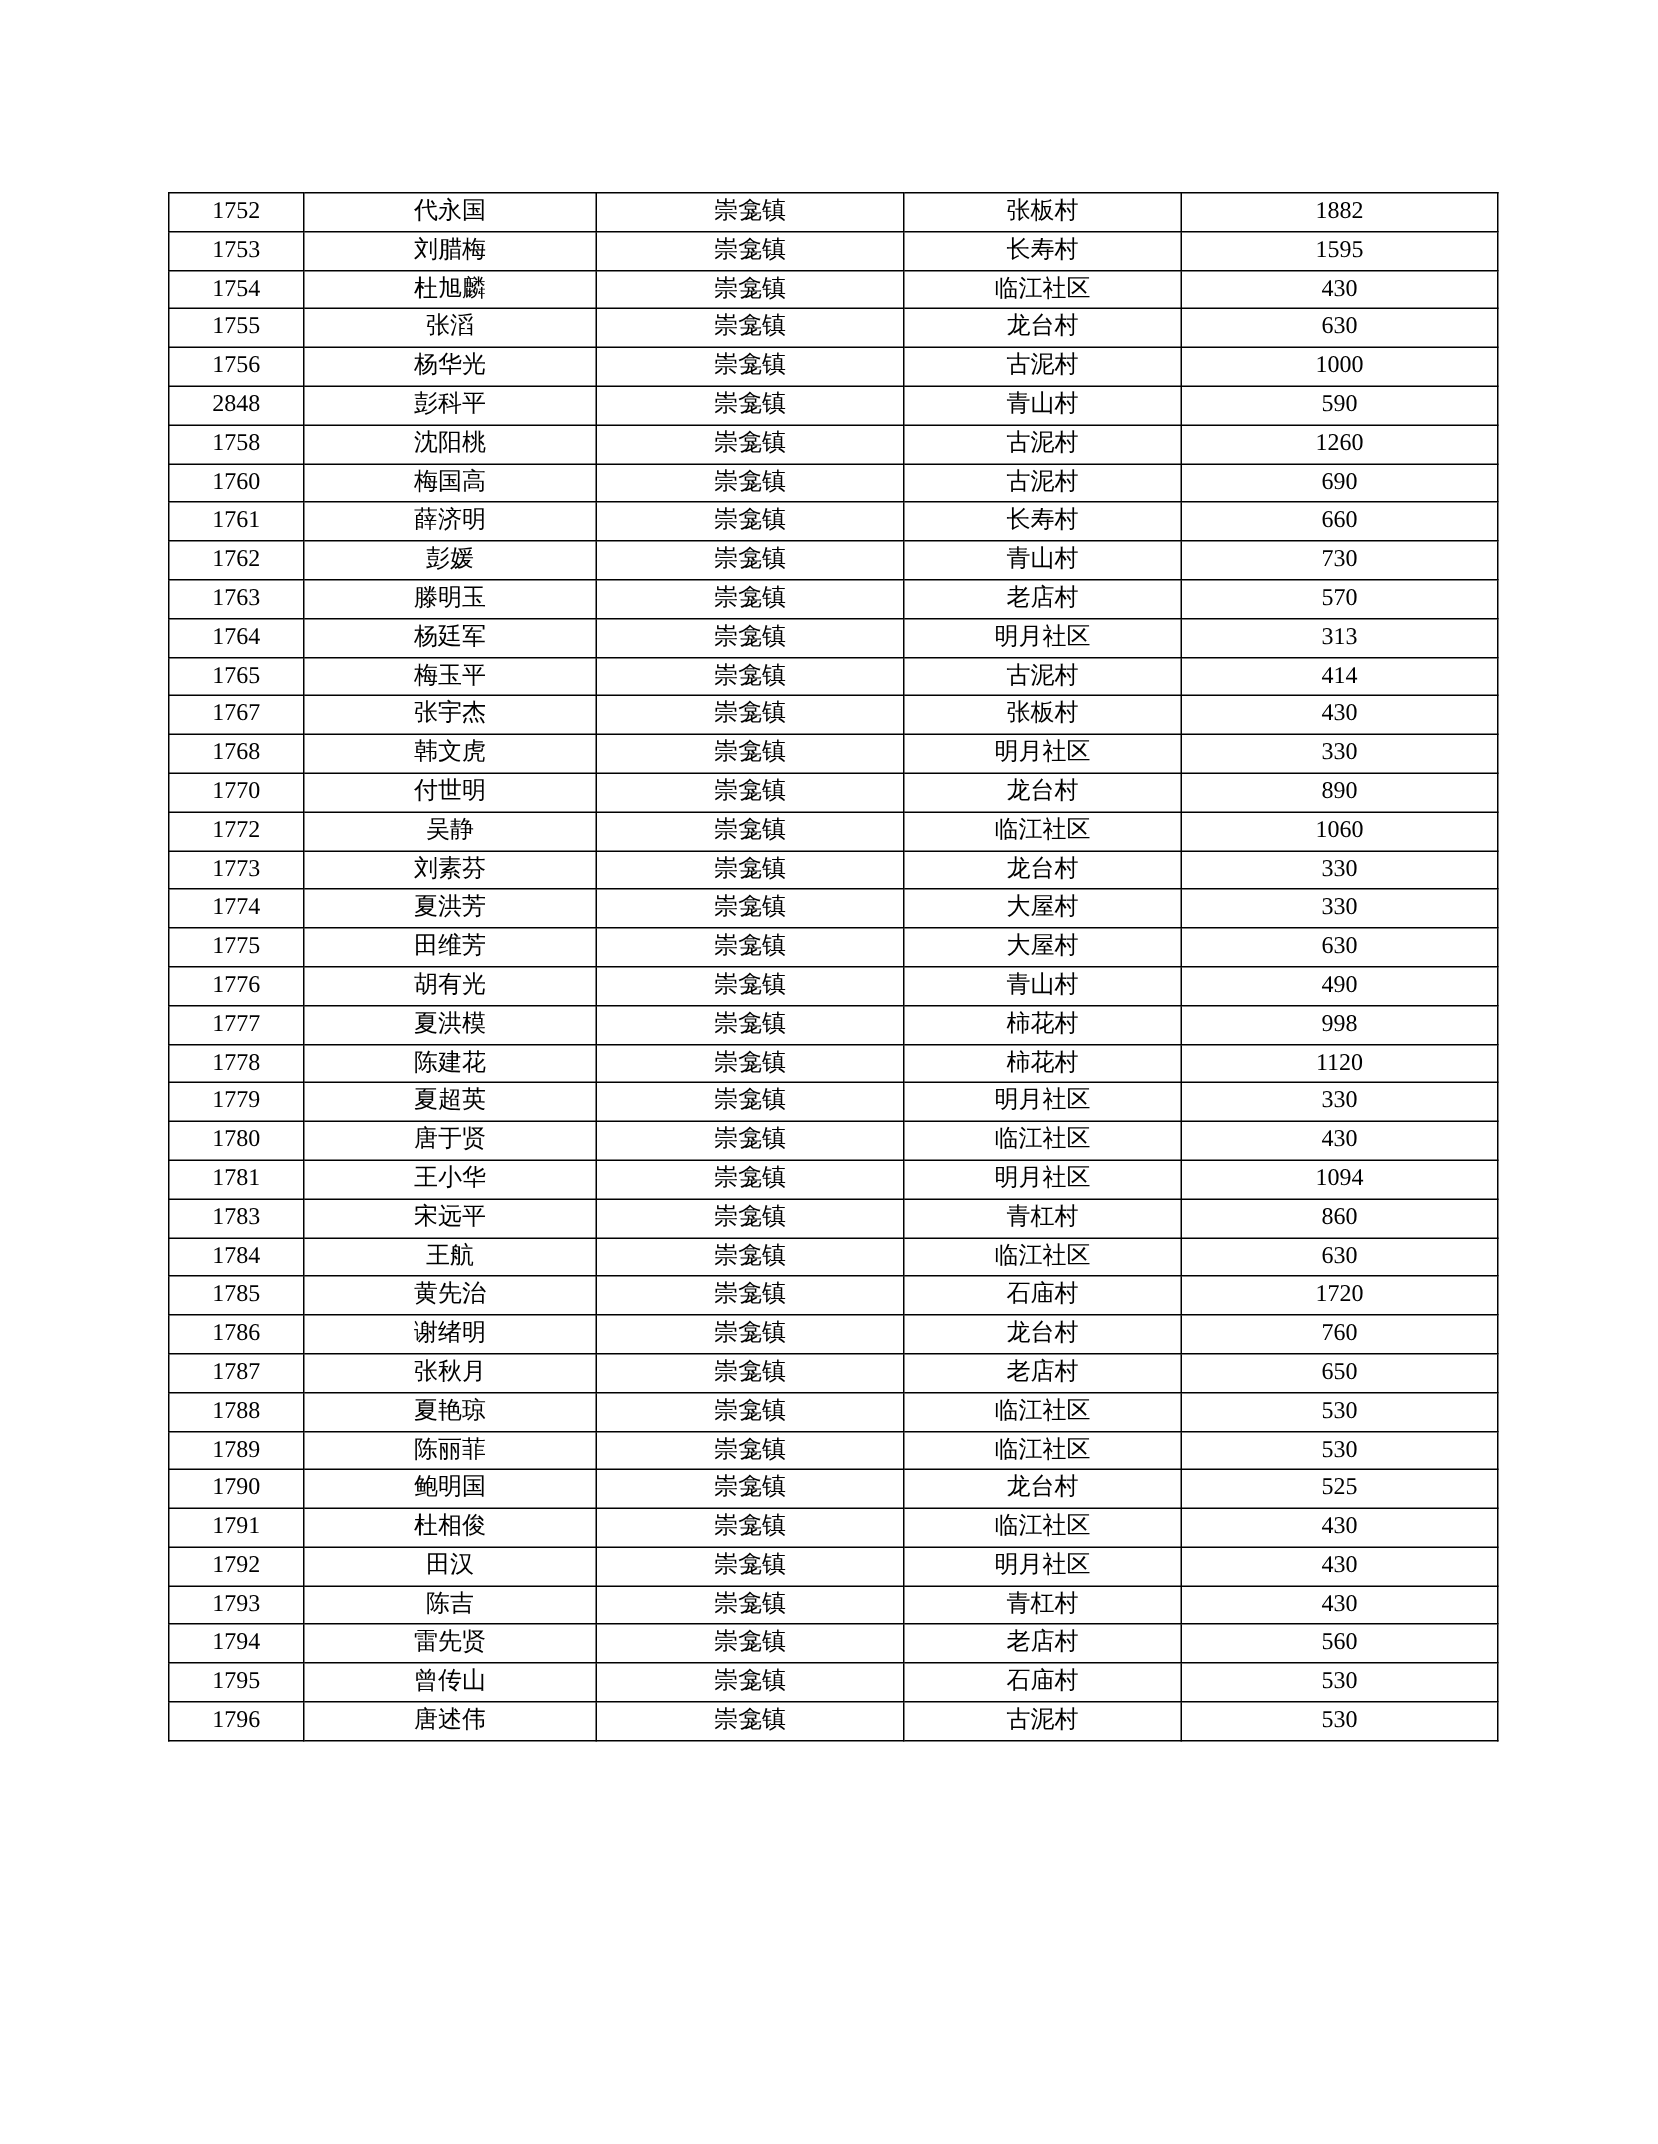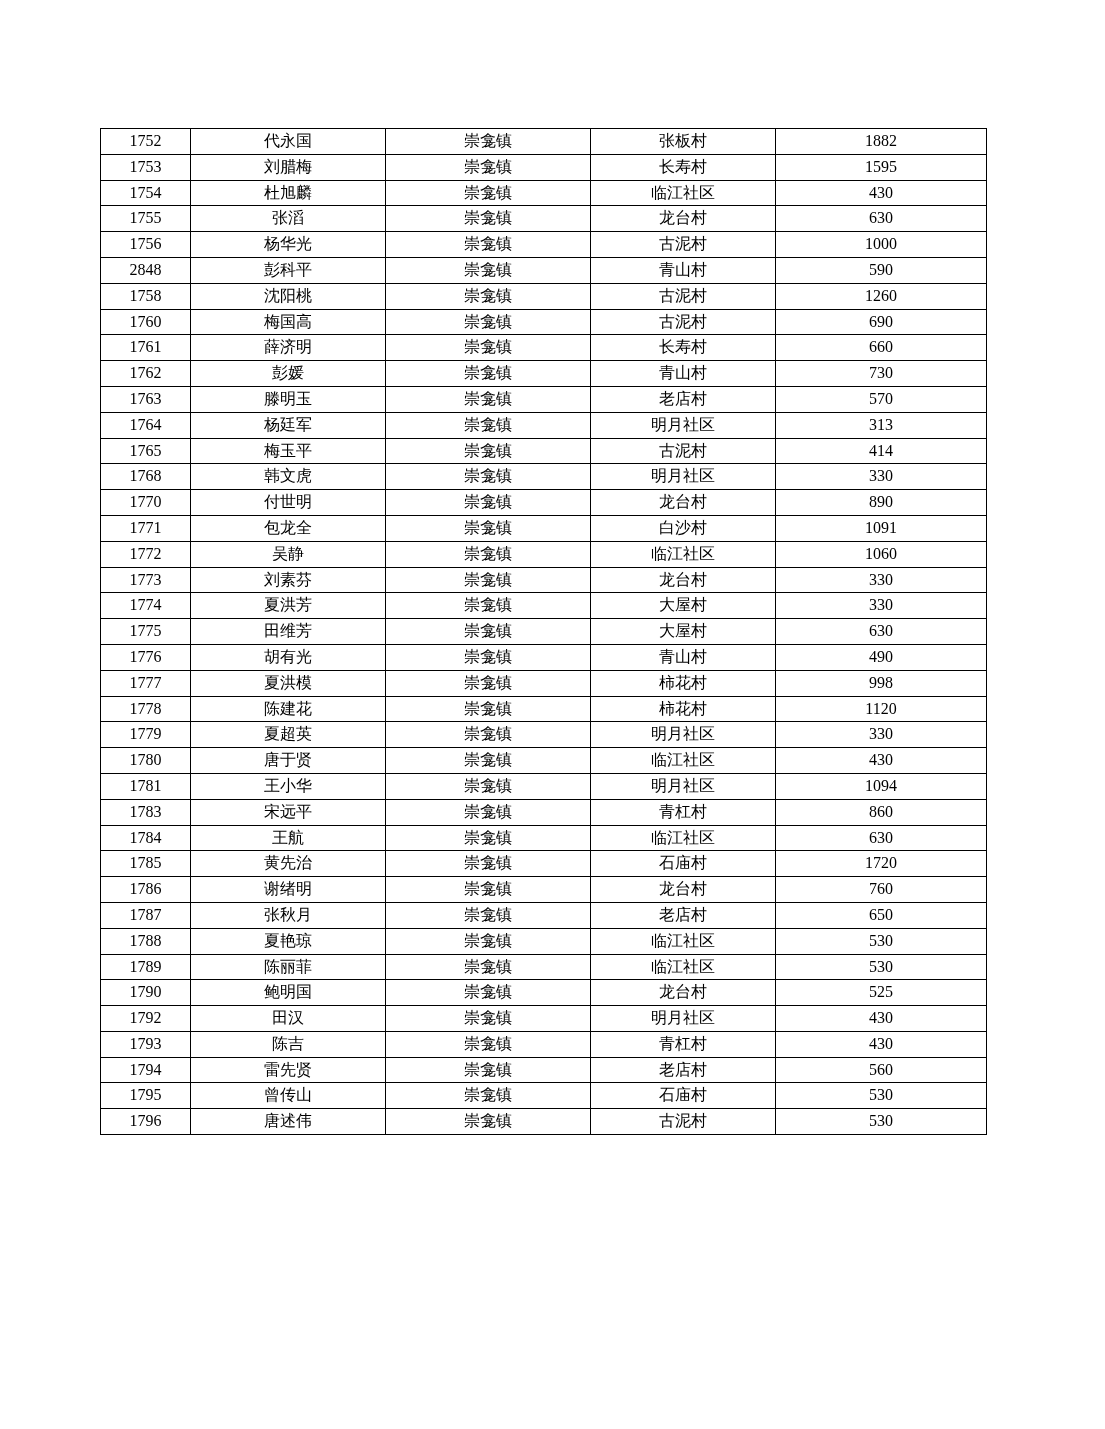--- a/index.html
+++ b/index.html
@@ -11,21 +11,21 @@
     position: relative;
     width: 1105px;
     height: 1429px;
     background: #ffffff;
     font-family: "Liberation Serif", "DejaVu Serif", serif;
     color: #000000;
     overflow: hidden;
   }
   table.roster {
     position: absolute;
-    left: 100px;
+    left: 112px;
     top: 128px;
     border-collapse: collapse;
     table-layout: fixed;
     width: 886px;
     padding-left: 11px;
   }
   table.roster td {
     border: 1px solid #000000;
     text-align: center;
     vertical-align: middle;
@@ -140,41 +140,41 @@
           <td>313</td>
         </tr>
         <tr>
           <td>1765</td>
           <td>梅玉平</td>
           <td>崇龛镇</td>
           <td>古泥村</td>
           <td>414</td>
         </tr>
         <tr>
+          <td>1767</td>
+          <td>张宇杰</td>
+          <td>崇龛镇</td>
+          <td>张板村</td>
+          <td>430</td>
+        </tr>
+        <tr>
           <td>1768</td>
           <td>韩文虎</td>
           <td>崇龛镇</td>
           <td>明月社区</td>
           <td>330</td>
         </tr>
         <tr>
           <td>1770</td>
           <td>付世明</td>
           <td>崇龛镇</td>
           <td>龙台村</td>
           <td>890</td>
         </tr>
         <tr>
-          <td>1771</td>
-          <td>包龙全</td>
-          <td>崇龛镇</td>
-          <td>白沙村</td>
-          <td>1091</td>
-        </tr>
-        <tr>
           <td>1772</td>
           <td>吴静</td>
           <td>崇龛镇</td>
           <td>临江社区</td>
           <td>1060</td>
         </tr>
         <tr>
           <td>1773</td>
           <td>刘素芬</td>
           <td>崇龛镇</td>
@@ -285,20 +285,27 @@
           <td>崇龛镇</td>
           <td>临江社区</td>
           <td>530</td>
         </tr>
         <tr>
           <td>1790</td>
           <td>鲍明国</td>
           <td>崇龛镇</td>
           <td>龙台村</td>
           <td>525</td>
+        </tr>
+        <tr>
+          <td>1791</td>
+          <td>杜相俊</td>
+          <td>崇龛镇</td>
+          <td>临江社区</td>
+          <td>430</td>
         </tr>
         <tr>
           <td>1792</td>
           <td>田汉</td>
           <td>崇龛镇</td>
           <td>明月社区</td>
           <td>430</td>
         </tr>
         <tr>
           <td>1793</td>

